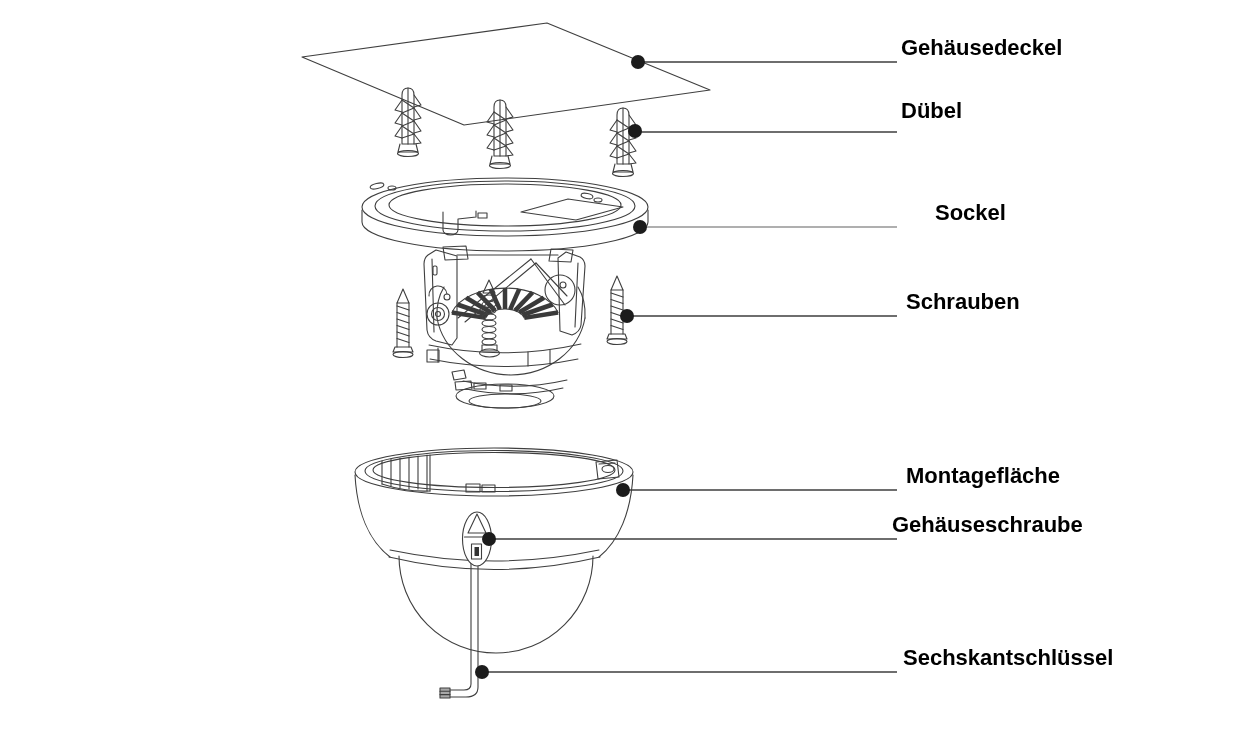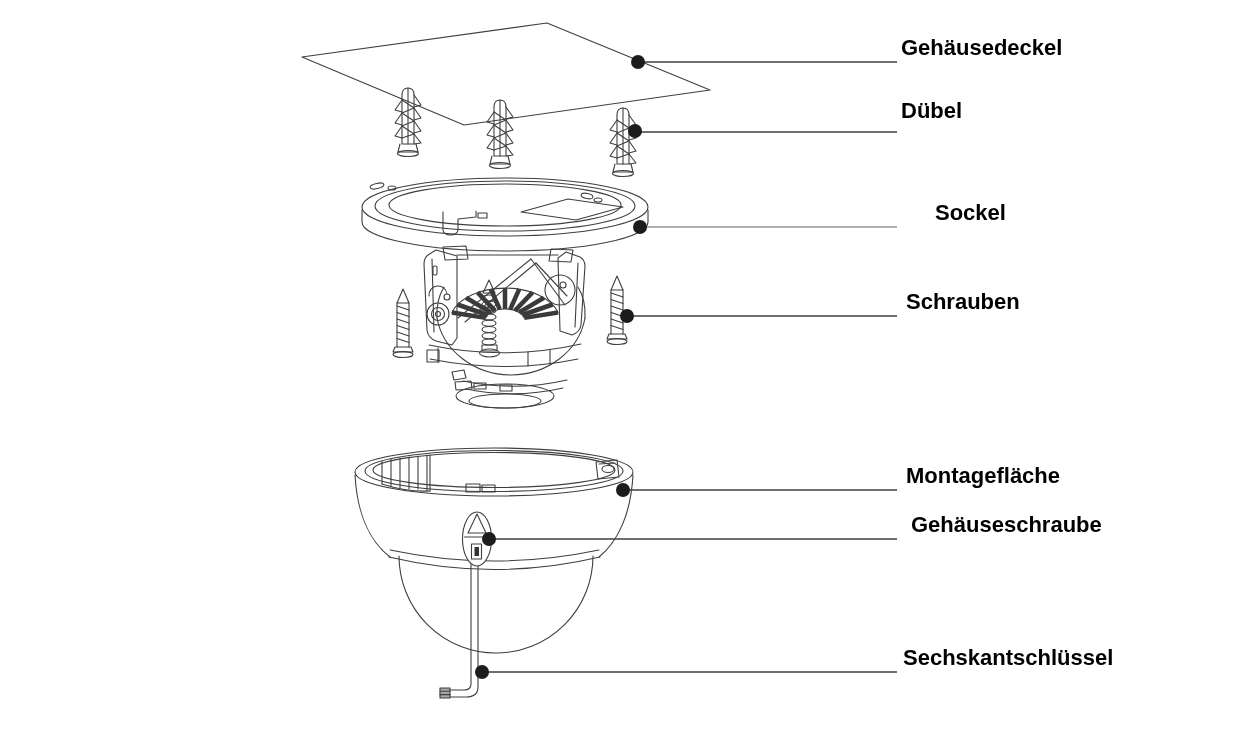--- a/index.html
+++ b/index.html
@@ -235,17 +235,17 @@
   <div class="label" style="left:901px;top:35px;">Gehäusedeckel</div>
 
   <div class="label" style="left:901px;top:98px;">Dübel</div>
 
   <div class="label" style="left:935px;top:200px;text-align:right;">Sockel</div>
 
   <div class="label" style="left:906px;top:289px;text-align:center;">Schrauben</div>
 
   <div class="label" style="left:906px;top:463px;">Montagefläche</div>
 
-  <div class="label" style="left:911px;top:512px;">Gehäuseschraube</div>
+  <div class="label" style="left:892px;top:512px;">Gehäuseschraube</div>
 
   <div class="label" style="left:903px;top:645px;text-align:right;">Sechskantschlüssel</div>
 
 </div>
 
 </body></html>

